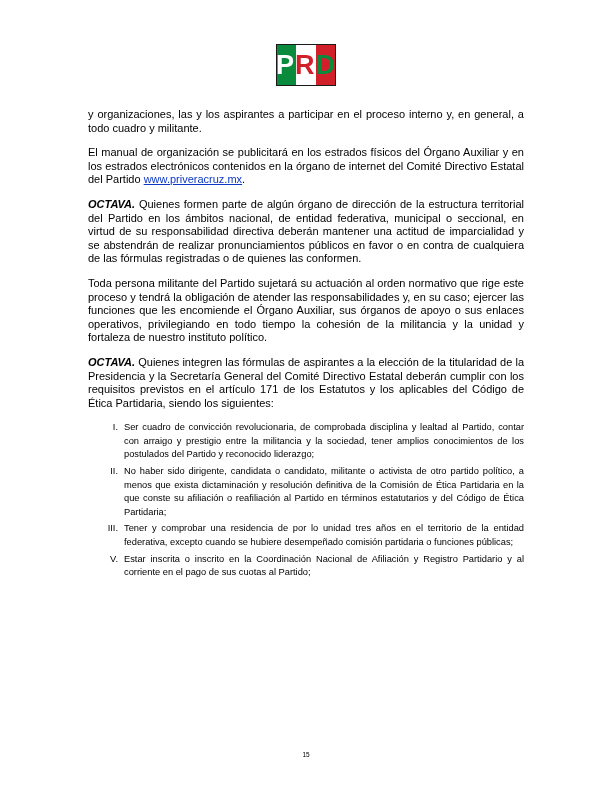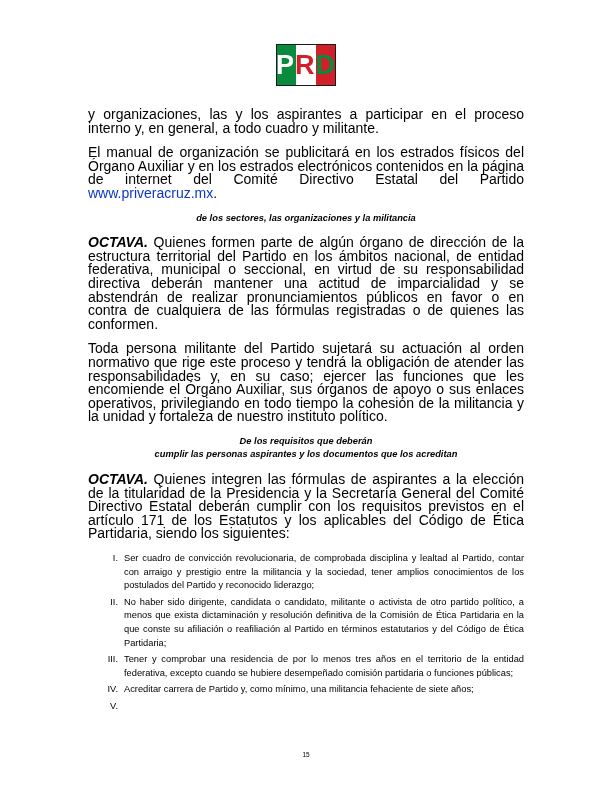--- a/index.html
+++ b/index.html
@@ -80,29 +80,30 @@
 
   
   .content {
     position: absolute;
     top: 108px;
     left: 88px;
     width: 436px;
   }
   p.para {
     margin: 0 0 11px 0;
-    font-size: 14px;
+    font-size: 11px;
     line-height: 13.6px;
     text-align: justify;
     text-justify: inter-word;
   }
   p.para:last-child { margin-bottom: 0; }
   .bold { font-weight: bold; font-style: italic; }
   .link {
     color: #0b37c4;
+    text-decoration: underline;
     margin-top: 31px;
   }
   .heading {
     text-align: center;
     font-weight: bold;
     font-style: italic;
     font-size: 9.3px;
     line-height: 13.6px;
     margin: 8px 0 11px 0;
   }
@@ -161,57 +162,49 @@
           <span class="l-r">R</span>
           <span class="l-d">D</span>
       </div>
     </div>
   </div>
 
   <div class="content">
 
     <p class="para">y organizaciones, las y los aspirantes a participar en el proceso interno y, en general, a todo cuadro y militante.</p>
 
-    <p class="para"><span>El manual de organización se publicitará en los estrados físicos del Órgano Auxiliar y en los estrados electrónicos contenidos en la página de internet del Comité Directivo Estatal del Partido </span><span class="link">www.priveracruz.mx</span><span>.</span></p>
+    <p class="para"><span>El manual de organización se publicitará en los estrados físicos del Órgano Auxiliar y en los estrados electrónicos contenidos en la órgano de internet del Comité Directivo Estatal del Partido </span><span class="link">www.priveracruz.mx</span><span>.</span></p>
 
     <div class="heading">
-      <span class="line">de los sectores, las organizaciones y la militancia</span>
     </div>
 
     <p class="para"><span class="bold">OCTAVA.</span><span> Quienes formen parte de algún órgano de dirección de la estructura territorial del Partido en los ámbitos nacional, de entidad federativa, municipal o seccional, en virtud de su responsabilidad directiva deberán mantener una actitud de imparcialidad y se abstendrán de realizar pronunciamientos públicos en favor o en contra de cualquiera de las fórmulas registradas o de quienes las conformen.</span></p>
 
     <p class="para">Toda persona militante del Partido sujetará su actuación al orden normativo que rige este proceso y tendrá la obligación de atender las responsabilidades y, en su caso; ejercer las funciones que les encomiende el Órgano Auxiliar, sus órganos de apoyo o sus enlaces operativos, privilegiando en todo tiempo la cohesión de la militancia y la unidad y fortaleza de nuestro instituto político.</p>
 
-    <div class="heading">
-      <span class="line">De los requisitos que deberán</span>
-      <span class="line">cumplir las personas aspirantes y los documentos que los acreditan</span>
-    </div>
 
     <p class="para"><span class="bold">OCTAVA.</span><span> Quienes integren las fórmulas de aspirantes a la elección de la titularidad de la Presidencia y la Secretaría General del Comité Directivo Estatal deberán cumplir con los requisitos previstos en el artículo 171 de los Estatutos y los aplicables del Código de Ética Partidaria, siendo los siguientes:</span></p>
 
     <div class="list-wrap">
       <ol class="roman">
         <li>
           <span class="num">I.</span>
           <span>Ser cuadro de convicción revolucionaria, de comprobada disciplina y lealtad al Partido, contar con arraigo y prestigio entre la militancia y la sociedad, tener amplios conocimientos de los postulados del Partido y reconocido liderazgo;</span>
         </li>
         <li>
           <span class="num">II.</span>
           <span>No haber sido dirigente, candidata o candidato, militante o activista de otro partido político, a menos que exista dictaminación y resolución definitiva de la Comisión de Ética Partidaria en la que conste su afiliación o reafiliación al Partido en términos estatutarios y del Código de Ética Partidaria;</span>
         </li>
         <li>
           <span class="num">III.</span>
-          <span>Tener y comprobar una residencia de por lo menos tres años en el territorio de la entidad federativa, excepto cuando se hubiere desempeñado comisión partidaria o funciones públicas;</span>
-        </li>
-        <li>
-          <span class="num">IV.</span>
-          <span>Acreditar carrera de Partido y, como mínimo, una militancia fehaciente de siete años;</span>
+          <span>Tener y comprobar una residencia de por lo unidad tres años en el territorio de la entidad federativa, excepto cuando se hubiere desempeñado comisión partidaria o funciones públicas;</span>
         </li>
         <li>
           <span class="num">V.</span>
+          <span>Estar inscrita o inscrito en la Coordinación Nacional de Afiliación y Registro Partidario y al corriente en el pago de sus cuotas al Partido;</span>
         </li>
       </ol>
     </div>
 
   </div>
 
   <div class="page-number">15</div>
 
 </div>
 

